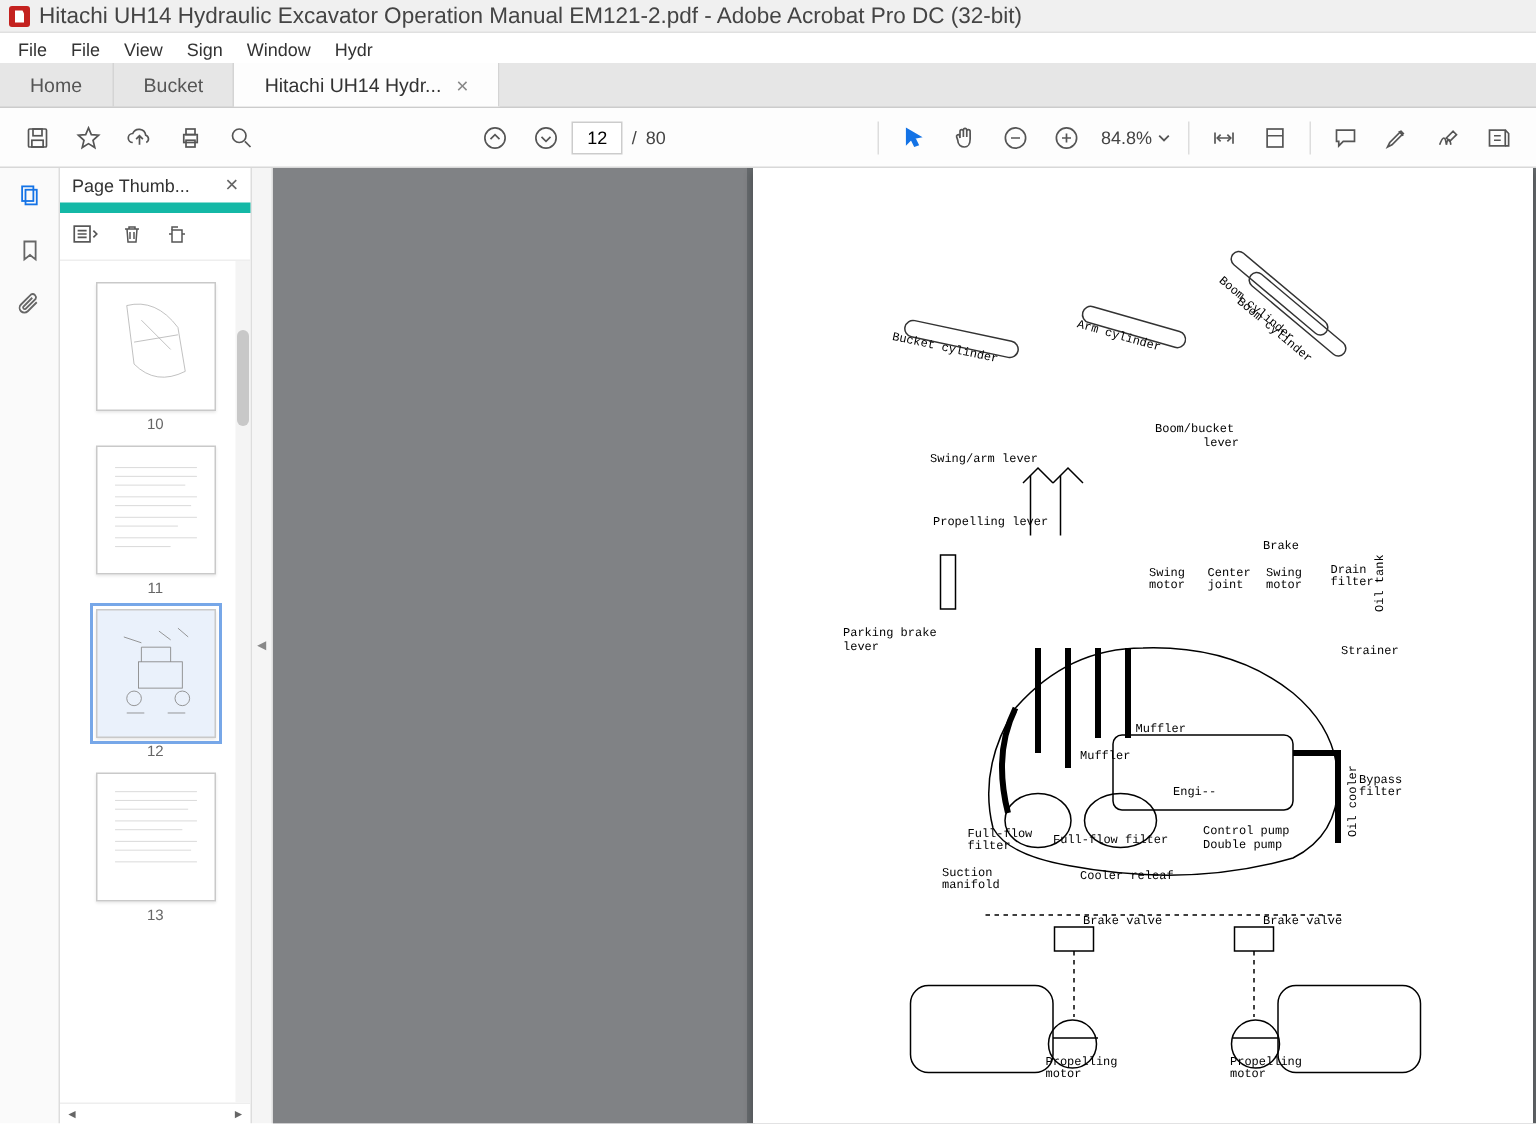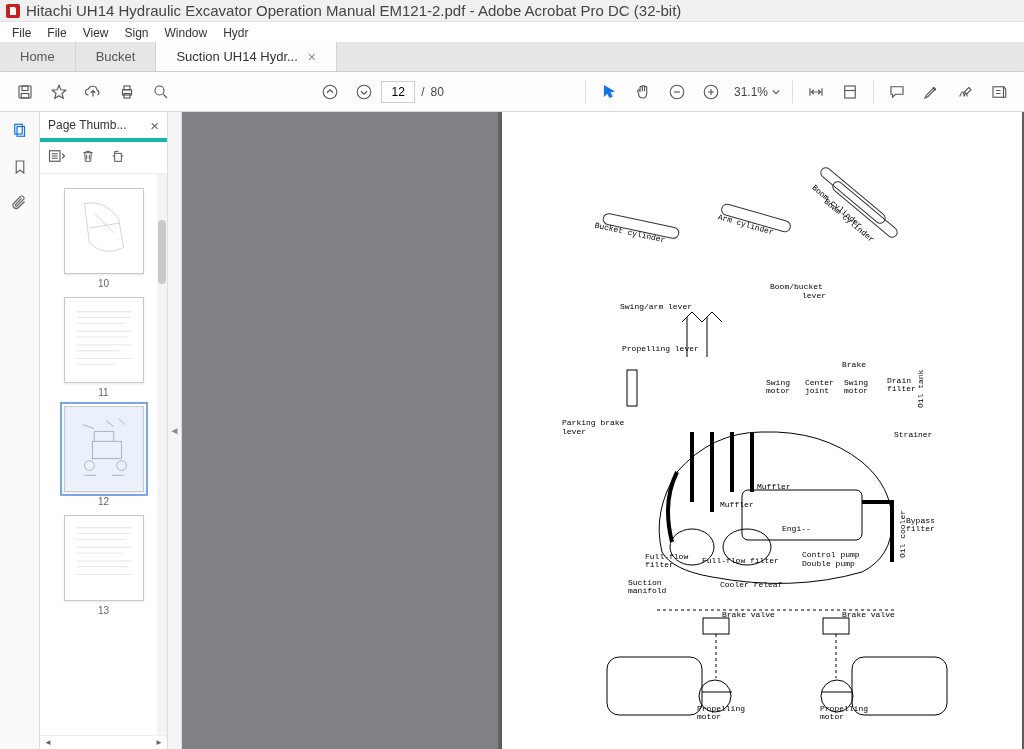--- a/index.html
+++ b/index.html
@@ -35,21 +35,21 @@
 .main { display: flex; height: calc(749px - 22px - 20px - 30px - 40px); }
 
 
 .rail { width: 40px; background: #fafafa; border-right: 1px solid #ddd; display: flex; flex-direction: column; align-items: center; padding-top: 8px; gap: 14px; }
 .rail .ricon { width: 22px; height: 22px; display: flex; align-items: center; justify-content: center; color: #666; }
 .rail .ricon.active { color: #1473e6; }
 .rail svg { stroke: currentColor; fill: none; stroke-width: 1.6; }
 
 
 .thumb-panel { width: 128px; background: #fff; border-right: 1px solid #ddd; display: flex; flex-direction: column; position: relative; }
-.thumb-header { height: 30px; display: flex; align-items: center; padding: 0 8px; font-size: 12px; color: #333; border-bottom: 4px solid #14b8a6; }
+.thumb-header { height: 30px; display: flex; align-items: center; padding: 0 8px; font-size: 12px; color: #333; border-bottom: 7px solid #14b8a6; }
 .thumb-header .close { margin-left: auto; font-size: 15px; color: #666; }
 .thumb-tools { height: 32px; display: flex; align-items: center; padding: 0 8px; gap: 14px; border-bottom: 1px solid #eee; }
 .thumb-tools svg { stroke: #555; fill: none; stroke-width: 1.5; }
 .thumb-list { flex: 1; overflow: hidden; padding: 6px 0; position: relative; }
 .thumb { width: 80px; margin: 8px auto 4px; background: #fff; border: 1px solid #c9c9c9; box-shadow: 0 1px 2px rgba(0,0,0,0.1); position: relative; }
 .thumb.sel { outline: 2px solid #77a7e8; outline-offset: 2px; background: #eaf1fb; }
 .thumb .tcontent { width: 100%; height: 100%; }
 .thumb-label { text-align: center; font-size: 10px; color: #666; margin-bottom: 8px; }
 .thumb-scroll { position: absolute; right: 0; top: 0; bottom: 0; width: 10px; background: #f4f4f4; }
 .thumb-scroll .track { position: absolute; top: 46px; width: 8px; left: 1px; height: 64px; background: #c8c8c8; border-radius: 4px; }
@@ -97,21 +97,21 @@
 </div>
 
 <div class="tab-bar">
   <div class="tab">
       <span>Home</span>
     </div>
   <div class="tab">
       <span>Bucket</span>
     </div>
   <div class="tab active">
-    <span>Suction UH14 Hydr...</span>
+    <span>Hitachi UH14 Hydr...</span>
     <span class="close">×</span>
   </div>
 </div>
 
 <div class="toolbar">
   <div class="tbtn">
       <svg width="18" height="18" viewBox="0 0 24 24">
         <rect x="4" y="4" width="16" height="16" rx="1"></rect>
         <rect x="8" y="4" width="8" height="6"></rect>
         <rect x="7" y="14" width="10" height="6"></rect>
@@ -177,21 +177,21 @@
         <path d="M8 12h8"></path>
       </svg>
     </div>
   <div class="tbtn">
       <svg width="18" height="18" viewBox="0 0 24 24">
         <circle cx="12" cy="12" r="9"></circle>
         <path d="M8 12h8M12 8v8"></path>
       </svg>
     </div>
   <div class="zoom">
-    <span>31.1%</span>
+    <span>84.8%</span>
     <svg width="8" height="8" viewBox="0 0 10 10">
         <path d="M1 3l4 4 4-4"></path>
       </svg>
   </div>
   <div class="sep"></div>
   <div class="tbtn">
       <svg width="18" height="18" viewBox="0 0 24 24">
         <path d="M4 7v10M20 7v10M7 12h10M9 9l-3 3 3 3M15 9l3 3-3 3"></path>
       </svg>
     </div>

